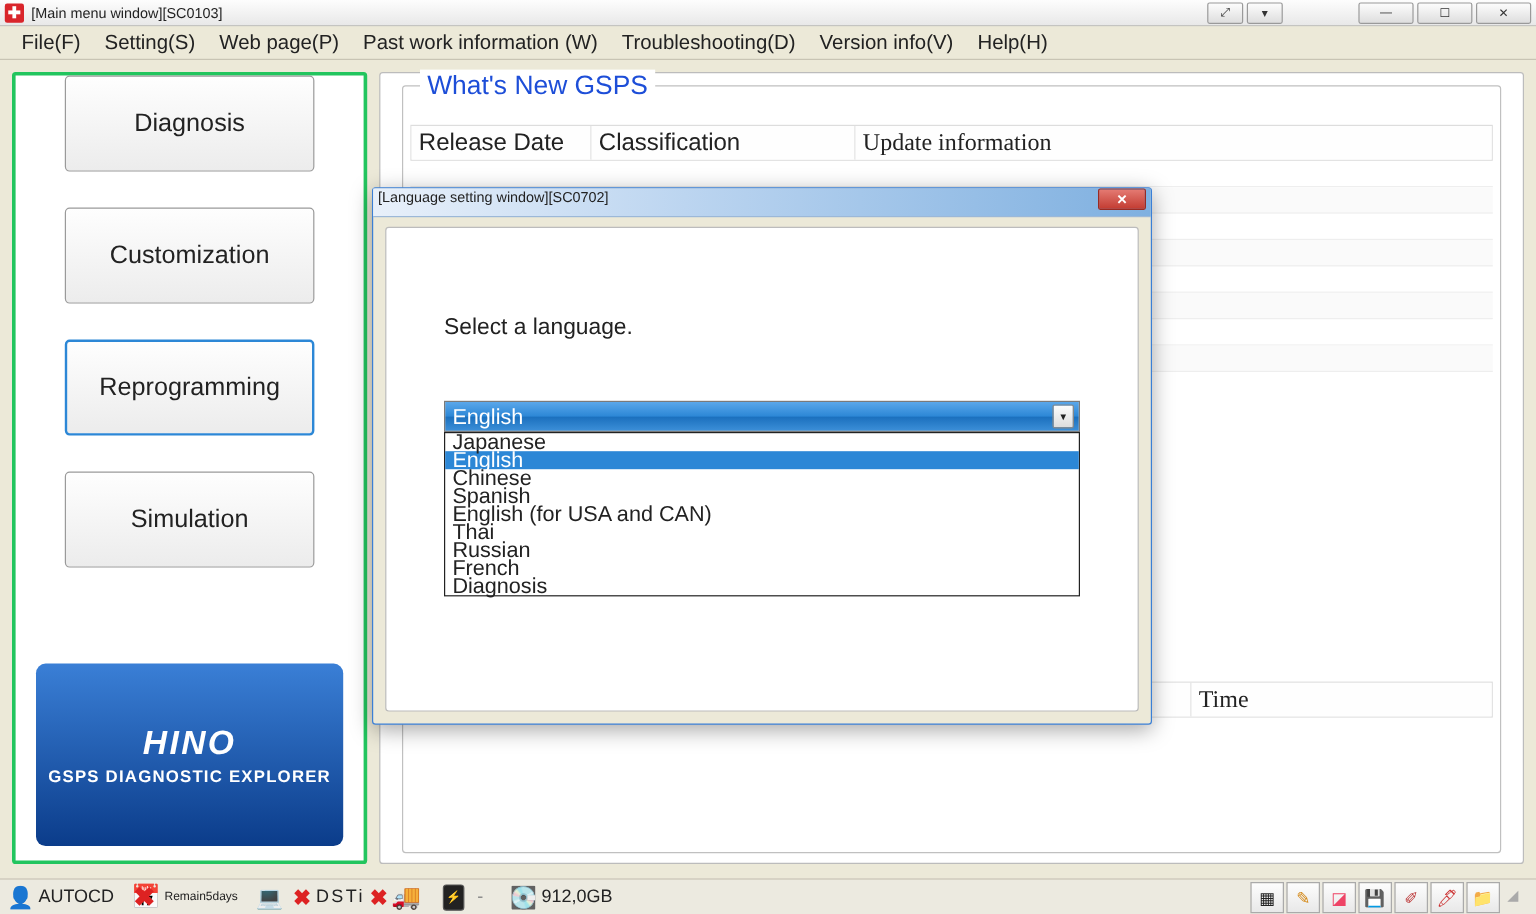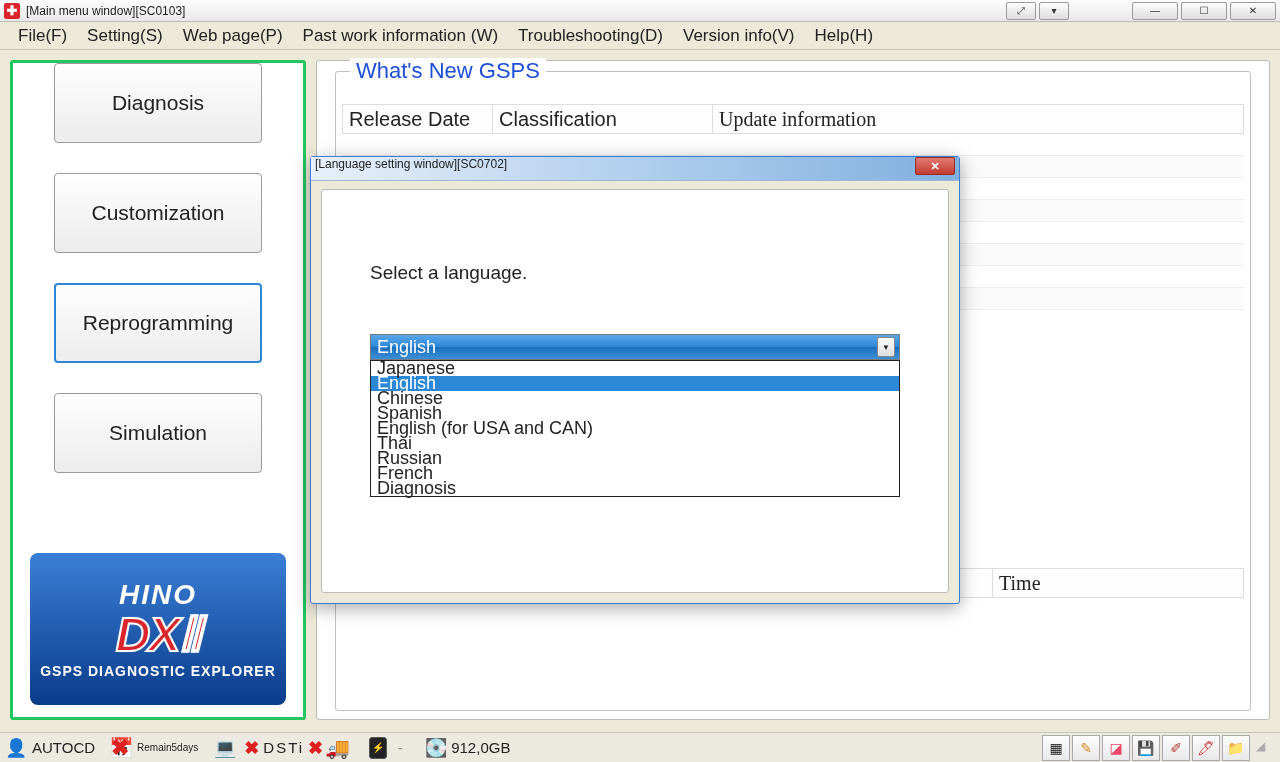--- a/index.html
+++ b/index.html
@@ -173,21 +173,20 @@
 
 <div class="workarea">
 
   <div class="sidebar">
     <div class="side-btn">Diagnosis</div>
     <div class="side-btn">Customization</div>
     <div class="side-btn selected">Reprogramming</div>
     <div class="side-btn">Simulation</div>
     <div class="logo-box">
       <div class="logo-hino">HINO</div>
-      <div class="logo-dx">DXⅡ</div>
       <div class="logo-sub">GSPS DIAGNOSTIC EXPLORER</div>
     </div>
   </div>
 
   <div class="mainpanel">
     <div class="group-box">
       <span class="group-title">What's New GSPS</span>
 
       <div class="grid-header-row">
         <div class="gh-cell" style="width:150px">Release Date</div>

